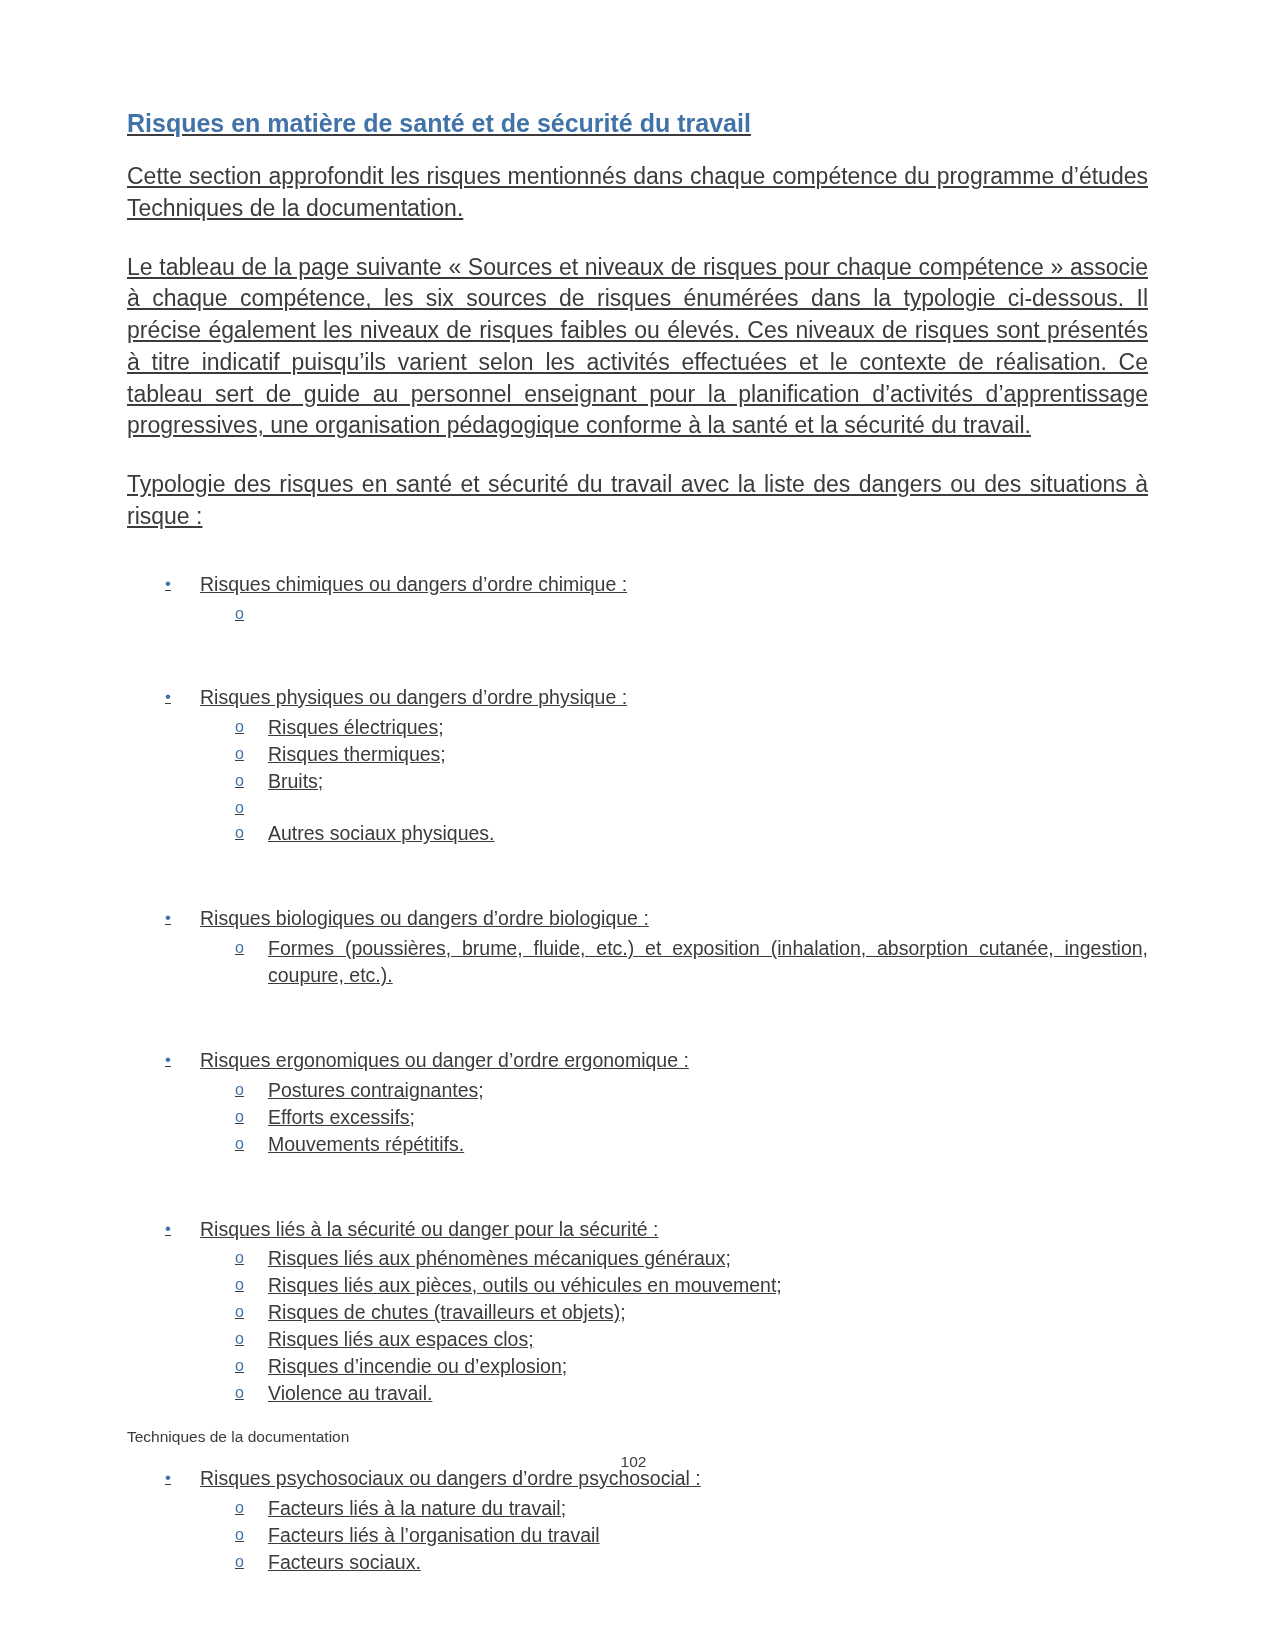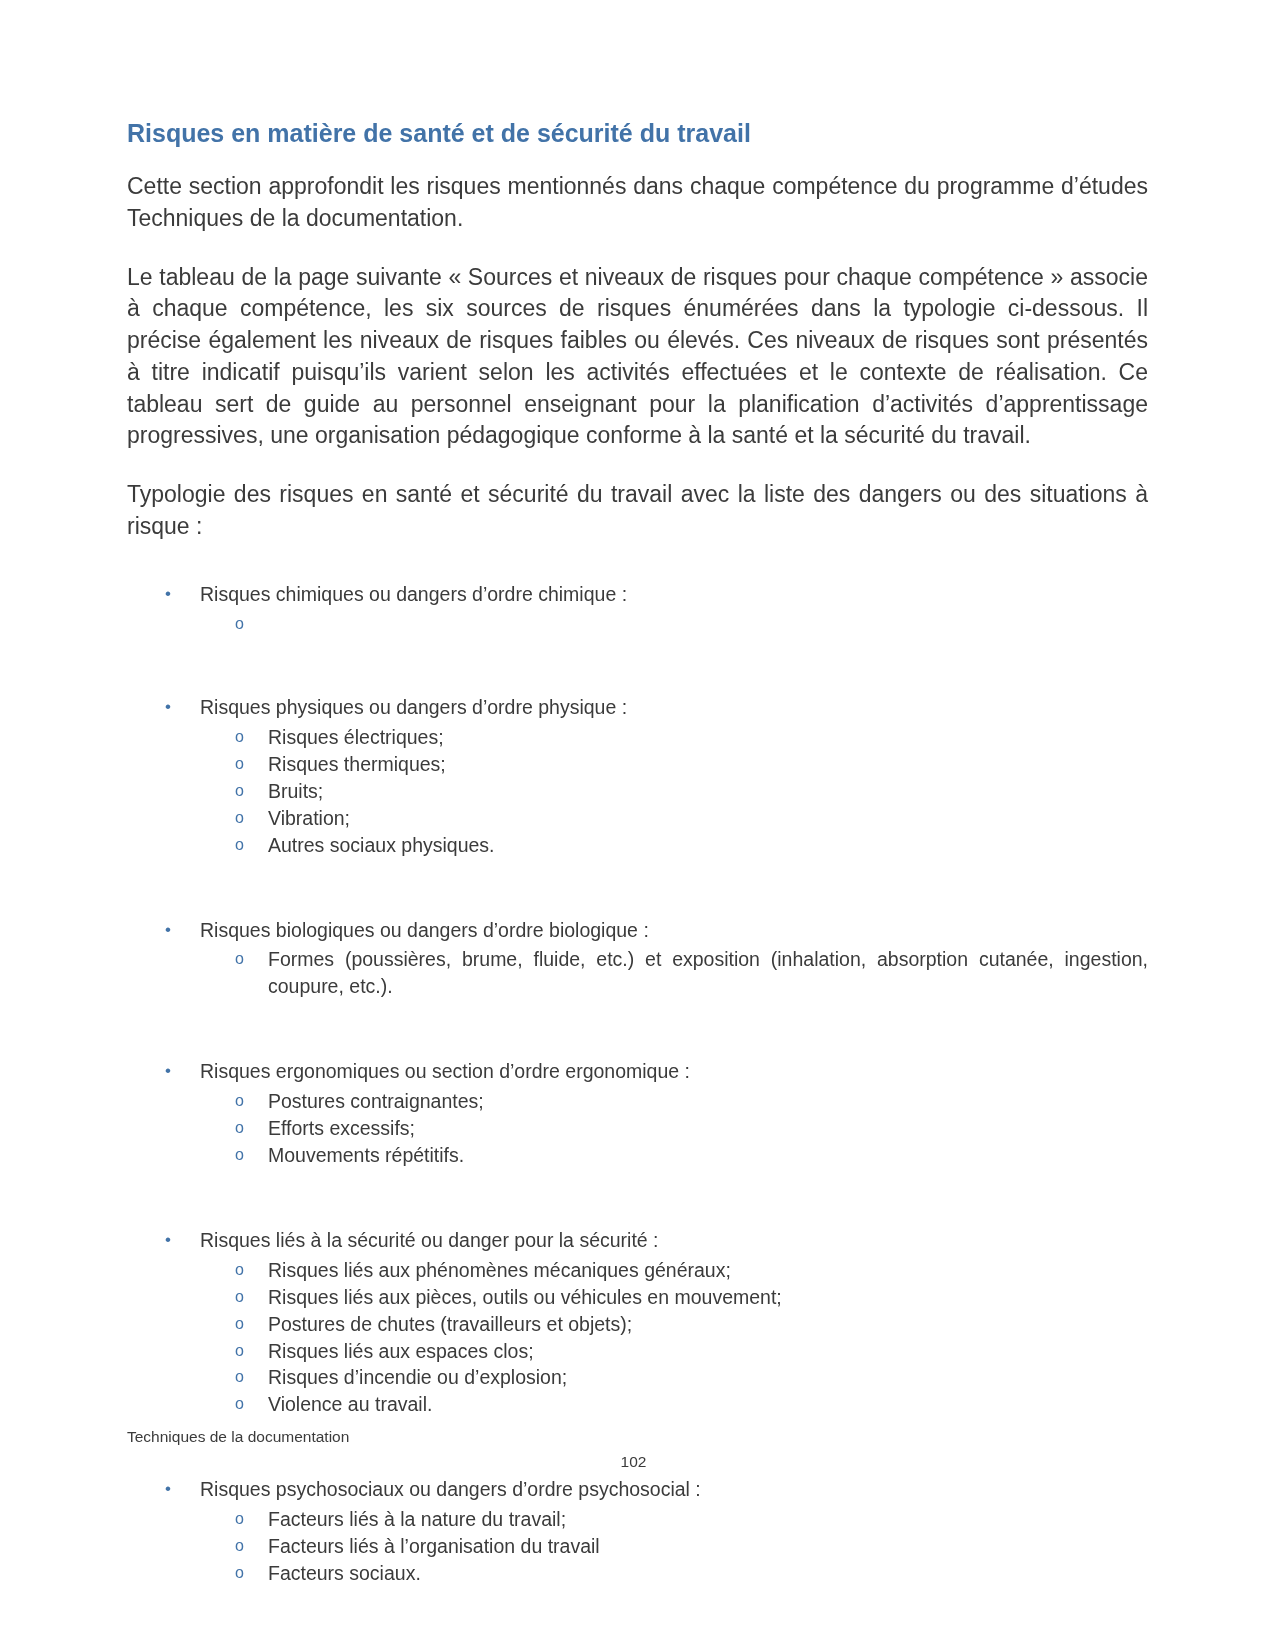--- a/index.html
+++ b/index.html
@@ -9,21 +9,22 @@
     height:1650px;
     background:#ffffff;
     font-family:"Liberation Sans", sans-serif;
     color:#3b3b3b;
     overflow:hidden;
   }
   .content {
     position:absolute;
     left:127px;
     right:127px;
-    top:118px;
+    top:108px;
+    text-decoration:underline;
   }
   h1.doc-title {
     font-size:25px;
     font-weight:bold;
     margin:0 0 22px 0;
     line-height:1.25;
   }
   p.para {
     font-size:23px;
     line-height:1.38;
@@ -111,41 +112,40 @@
           <div class="sub-item">
             <span class="sub-marker" style="color: rgb(66, 115, 168);">o</span>
             <span class="sub-text">Risques thermiques;</span>
           </div>
           <div class="sub-item">
             <span class="sub-marker" style="color: rgb(66, 115, 168);">o</span>
             <span class="sub-text">Bruits;</span>
           </div>
           <div class="sub-item">
             <span class="sub-marker" style="color: rgb(66, 115, 168);">o</span>
-            <span class="sub-text">Vibration;</span>
           </div>
           <div class="sub-item">
             <span class="sub-marker" style="color: rgb(66, 115, 168);">o</span>
             <span class="sub-text">Autres sociaux physiques.</span>
           </div>
         </div>
         <div class="section">
           <div class="bullet-item">
             <span class="bullet-marker" style="color: rgb(66, 115, 168);">•</span>
             <span class="bullet-text">Risques biologiques ou dangers d’ordre biologique :</span>
           </div>
           <div class="sub-item">
             <span class="sub-marker" style="color: rgb(66, 115, 168);">o</span>
             <span class="sub-text">Formes (poussières, brume, fluide, etc.) et exposition (inhalation, absorption cutanée, ingestion, coupure, etc.).</span>
           </div>
         </div>
         <div class="section">
           <div class="bullet-item">
             <span class="bullet-marker" style="color: rgb(66, 115, 168);">•</span>
-            <span class="bullet-text">Risques ergonomiques ou section d’ordre ergonomique :</span>
+            <span class="bullet-text">Risques ergonomiques ou danger d’ordre ergonomique :</span>
           </div>
           <div class="sub-item">
             <span class="sub-marker" style="color: rgb(66, 115, 168);">o</span>
             <span class="sub-text">Postures contraignantes;</span>
           </div>
           <div class="sub-item">
             <span class="sub-marker" style="color: rgb(66, 115, 168);">o</span>
             <span class="sub-text">Efforts excessifs;</span>
           </div>
           <div class="sub-item">
@@ -161,21 +161,21 @@
           <div class="sub-item">
             <span class="sub-marker" style="color: rgb(66, 115, 168);">o</span>
             <span class="sub-text">Risques liés aux phénomènes mécaniques généraux;</span>
           </div>
           <div class="sub-item">
             <span class="sub-marker" style="color: rgb(66, 115, 168);">o</span>
             <span class="sub-text">Risques liés aux pièces, outils ou véhicules en mouvement;</span>
           </div>
           <div class="sub-item">
             <span class="sub-marker" style="color: rgb(66, 115, 168);">o</span>
-            <span class="sub-text">Postures de chutes (travailleurs et objets);</span>
+            <span class="sub-text">Risques de chutes (travailleurs et objets);</span>
           </div>
           <div class="sub-item">
             <span class="sub-marker" style="color: rgb(66, 115, 168);">o</span>
             <span class="sub-text">Risques liés aux espaces clos;</span>
           </div>
           <div class="sub-item">
             <span class="sub-marker" style="color: rgb(66, 115, 168);">o</span>
             <span class="sub-text">Risques d’incendie ou d’explosion;</span>
           </div>
           <div class="sub-item">

